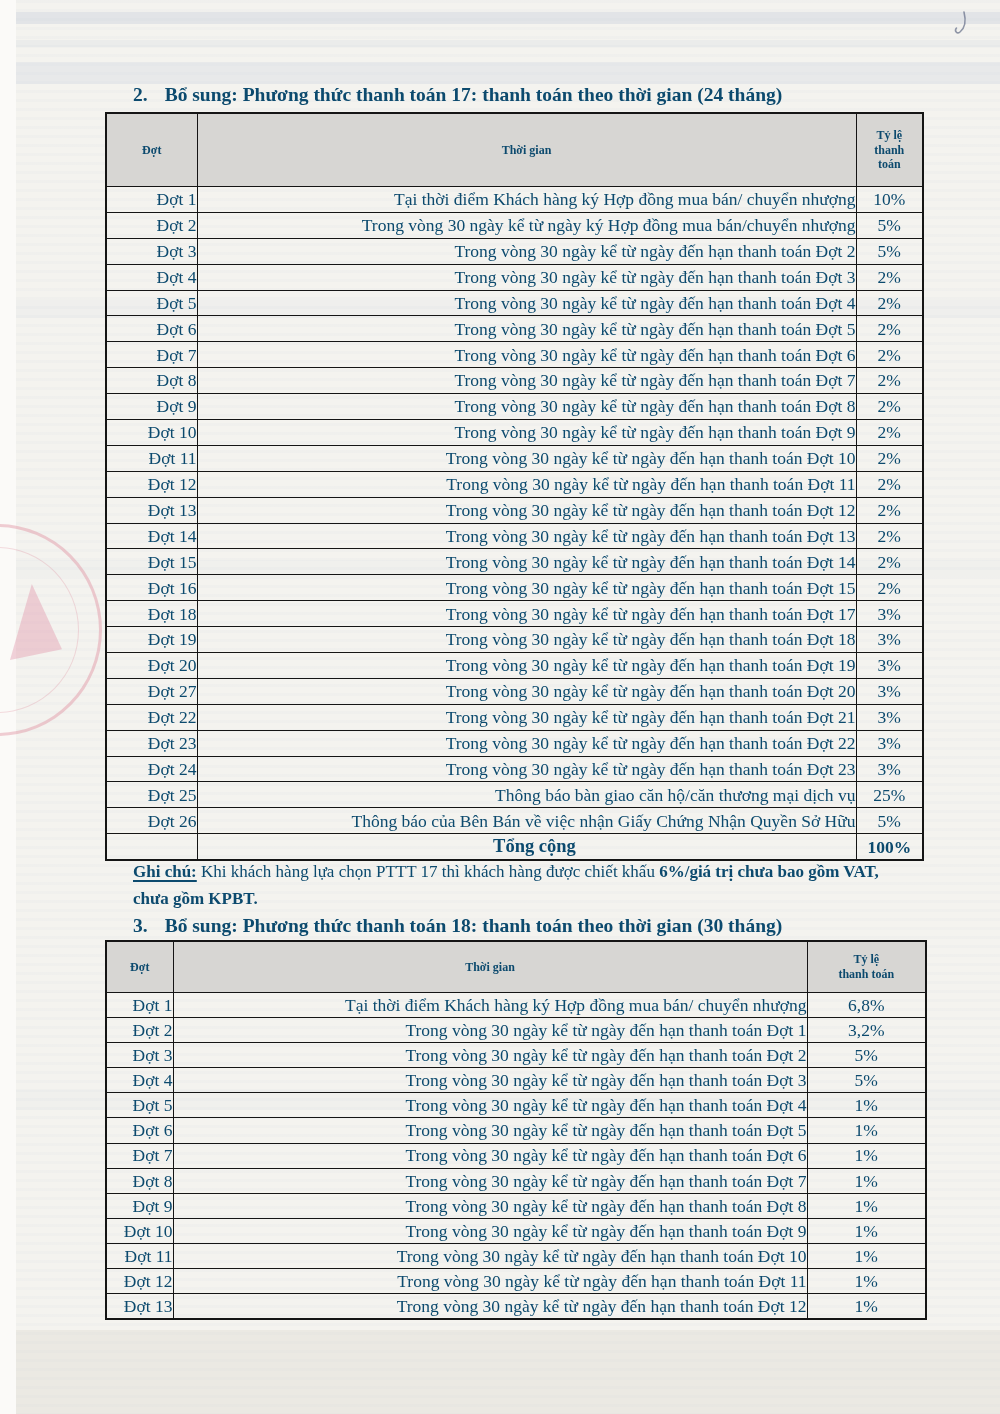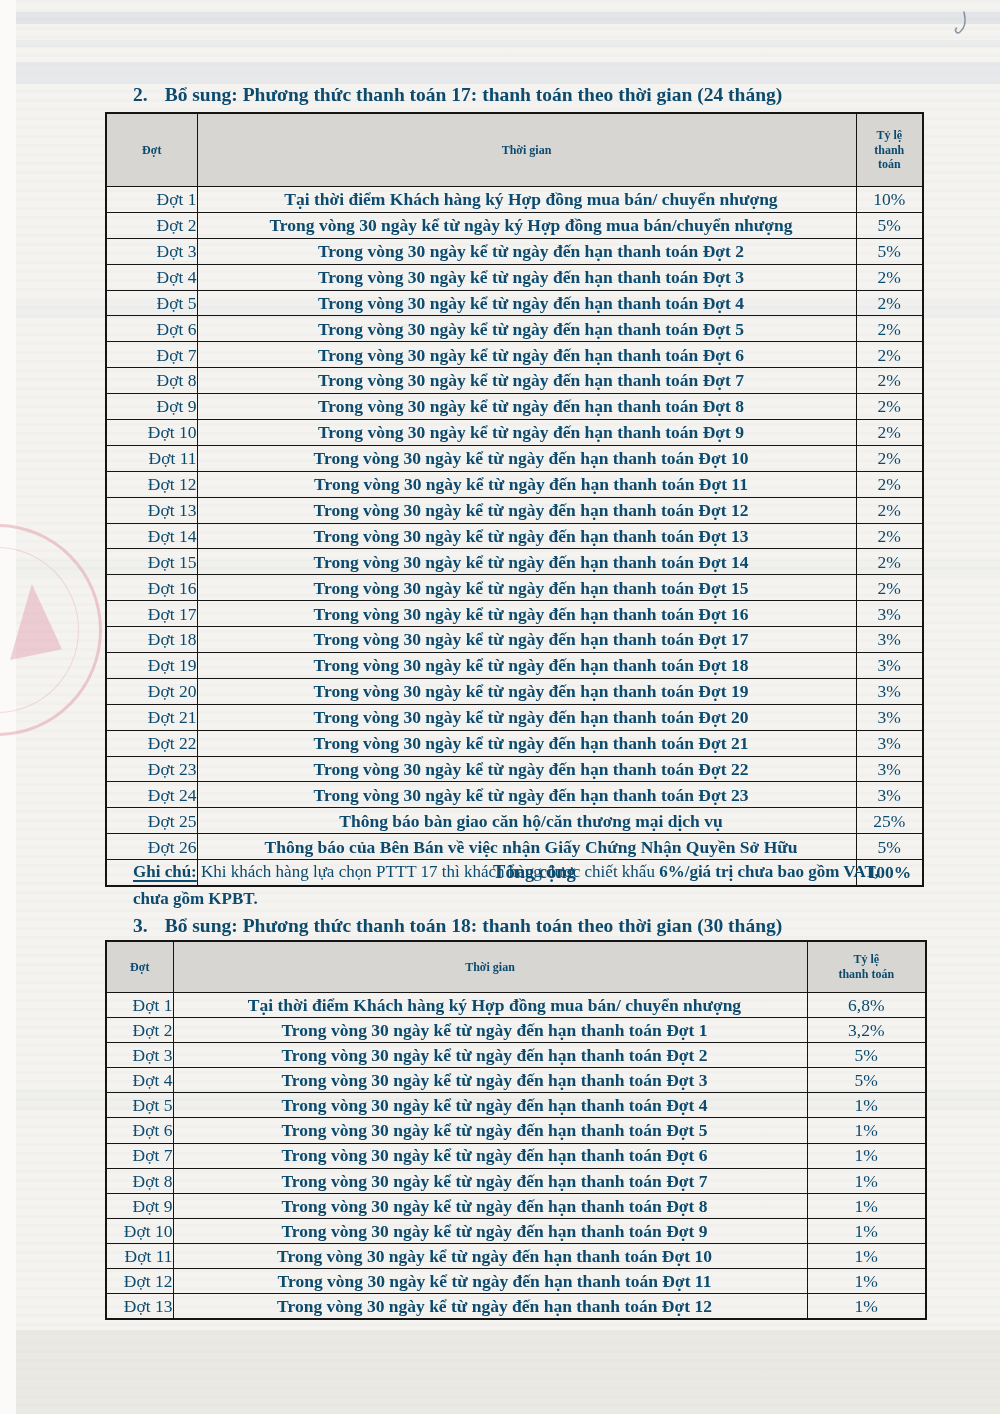--- a/index.html
+++ b/index.html
@@ -39,21 +39,21 @@
   .h17{top:84px;}
   .h18{top:915px;}
 
   table{border-collapse:collapse; table-layout:fixed; position:absolute;
         border:2px solid #151515; background:transparent;}
   th,td{border:1px solid #151515; overflow:hidden; white-space:nowrap;}
   th{background:#d7d6d3; font-weight:bold; font-size:12px; text-align:center; line-height:1.22;}
   th .hl{display:block;}
   td{font-size:17.5px; line-height:1.05; padding:0;}
   td.c1{text-align:right;}
-  td.c2{text-align:center; padding-left:9px;font-weight:bold;}
+  td.c2{text-align:right; padding-left:9px;}
   td.c3{text-align:center;}
 
   .t17{top:112px; left:105px; width:817px;}
   .t17 th{height:70px;}
   .t17 td{height:24.9px;}
   .t17 col.w1{width:91px;} .t17 col.w2{width:659px;} .t17 col.w3{width:67px;}
   .t17 tfoot td{font-weight:bold;}
   .t17 tfoot td.c2{text-align:center; padding-left:16px; font-size:18.5px;}
 
   .t18{top:940px; left:105px; width:820px;}
@@ -186,41 +186,36 @@
           <td class="c1">Đợt 15</td>
           <td class="c2">Trong vòng 30 ngày kể từ ngày đến hạn thanh toán Đợt 14</td>
           <td class="c3">2%</td>
         </tr>
         <tr>
           <td class="c1">Đợt 16</td>
           <td class="c2">Trong vòng 30 ngày kể từ ngày đến hạn thanh toán Đợt 15</td>
           <td class="c3">2%</td>
         </tr>
         <tr>
-          <td class="c1">Đợt 17</td>
-          <td class="c2">Trong vòng 30 ngày kể từ ngày đến hạn thanh toán Đợt 16</td>
-          <td class="c3">3%</td>
-        </tr>
-        <tr>
           <td class="c1">Đợt 18</td>
           <td class="c2">Trong vòng 30 ngày kể từ ngày đến hạn thanh toán Đợt 17</td>
           <td class="c3">3%</td>
         </tr>
         <tr>
           <td class="c1">Đợt 19</td>
           <td class="c2">Trong vòng 30 ngày kể từ ngày đến hạn thanh toán Đợt 18</td>
           <td class="c3">3%</td>
         </tr>
         <tr>
           <td class="c1">Đợt 20</td>
           <td class="c2">Trong vòng 30 ngày kể từ ngày đến hạn thanh toán Đợt 19</td>
           <td class="c3">3%</td>
         </tr>
         <tr>
-          <td class="c1">Đợt 21</td>
+          <td class="c1">Đợt 27</td>
           <td class="c2">Trong vòng 30 ngày kể từ ngày đến hạn thanh toán Đợt 20</td>
           <td class="c3">3%</td>
         </tr>
         <tr>
           <td class="c1">Đợt 22</td>
           <td class="c2">Trong vòng 30 ngày kể từ ngày đến hạn thanh toán Đợt 21</td>
           <td class="c3">3%</td>
         </tr>
         <tr>
           <td class="c1">Đợt 23</td>

